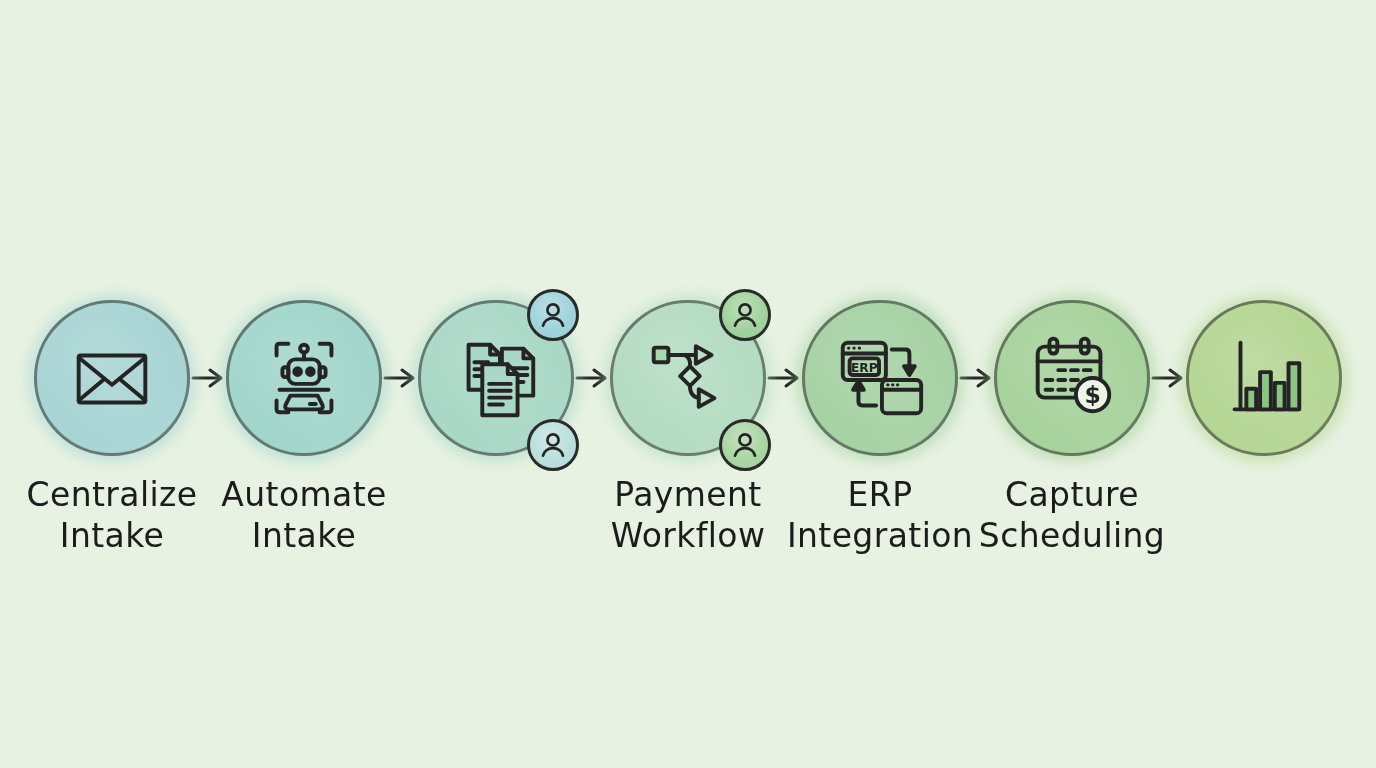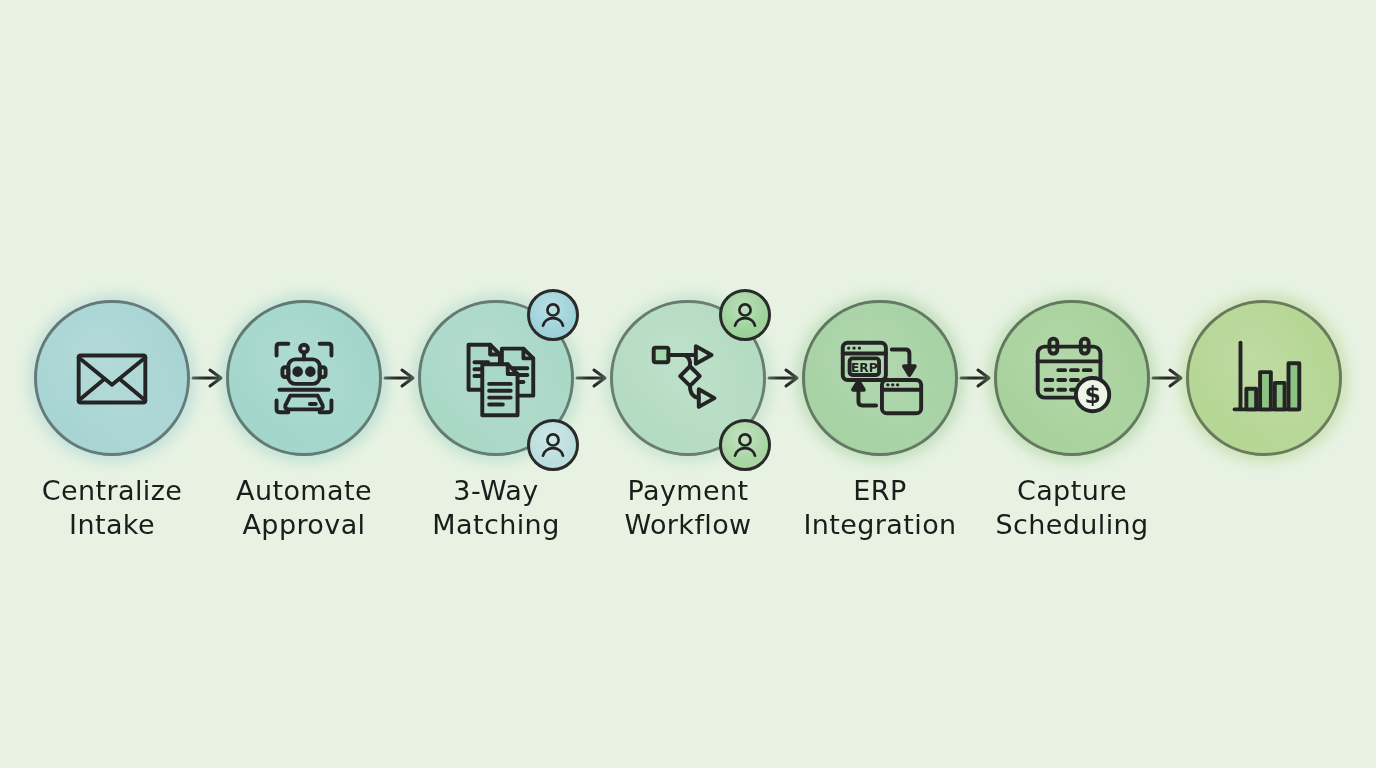--- a/index.html
+++ b/index.html
@@ -52,21 +52,21 @@
     filter:blur(6px);
     z-index:-1;
   }
   .icon { width:98px; height:98px; }
   .label {
     margin-top:18px;
     width:max-content;
     max-width:210px;
     text-align:center;
     white-space:pre-line;
-    font-size:27px;
+    font-size:33px;
     line-height:1.25;
     letter-spacing:0.4px;
     font-weight:500;
     color:#1c1c1c;
   }
   .connector {
     width:34px;
     margin-top:66px;
     flex:none;
     display:flex;
@@ -137,21 +137,21 @@
           <circle class="fl" cx="43.5" cy="43.5" r="3.4" fill="#242424" stroke="none"></circle>
           <circle class="fl" cx="56.5" cy="43.5" r="3.4" fill="#242424" stroke="none"></circle>
           <rect class="ln" x="28" y="39" width="6" height="10" rx="2.5"></rect>
           <rect class="ln" x="66" y="39" width="6" height="10" rx="2.5"></rect>
           <path class="ln" d="M25,62 H75"></path>
           <path class="ln" d="M36,68 H64 L69,78 Q70,82 65,82 H35 Q30,82 31,78 Z"></path>
           <path class="ln" d="M56,76.5 H62"></path>
         </svg>
       </div>
       <div class="label">Automate
-Approval</div>
+Intake</div>
     </div>
 
     <div class="connector">
       <svg width="34" height="24" viewBox="0 0 34 24">
         <path d="M2,12 H27" fill="none" stroke="#242424" stroke-width="3" stroke-linecap="round"></path>
         <path d="M19,4 L30,12 L19,20" fill="none" stroke="#242424" stroke-width="3" stroke-linecap="round" stroke-linejoin="round"></path>
       </svg>
     </div>
 
     <div class="step" style="--fill: #a9d8c7;">
@@ -179,22 +179,20 @@
             <path d="M4.5,20 a7.6,6.8 0 0 1 15,0" fill="none" stroke="#242424" stroke-width="2" stroke-linecap="round"></path>
           </svg>
         </div>
         <div class="badge badge-bottom" style="--bfill: #badedd;">
           <svg viewBox="0 0 24 24">
             <circle cx="12" cy="8.2" r="4.2" fill="none" stroke="#242424" stroke-width="2"></circle>
             <path d="M4.5,20 a7.6,6.8 0 0 1 15,0" fill="none" stroke="#242424" stroke-width="2" stroke-linecap="round"></path>
           </svg>
         </div>
       </div>
-      <div class="label">3-Way
-Matching</div>
     </div>
 
     <div class="connector">
       <svg width="34" height="24" viewBox="0 0 34 24">
         <path d="M2,12 H27" fill="none" stroke="#242424" stroke-width="3" stroke-linecap="round"></path>
         <path d="M19,4 L30,12 L19,20" fill="none" stroke="#242424" stroke-width="3" stroke-linecap="round" stroke-linejoin="round"></path>
       </svg>
     </div>
 
     <div class="step" style="--fill: #b4dcc2;">

